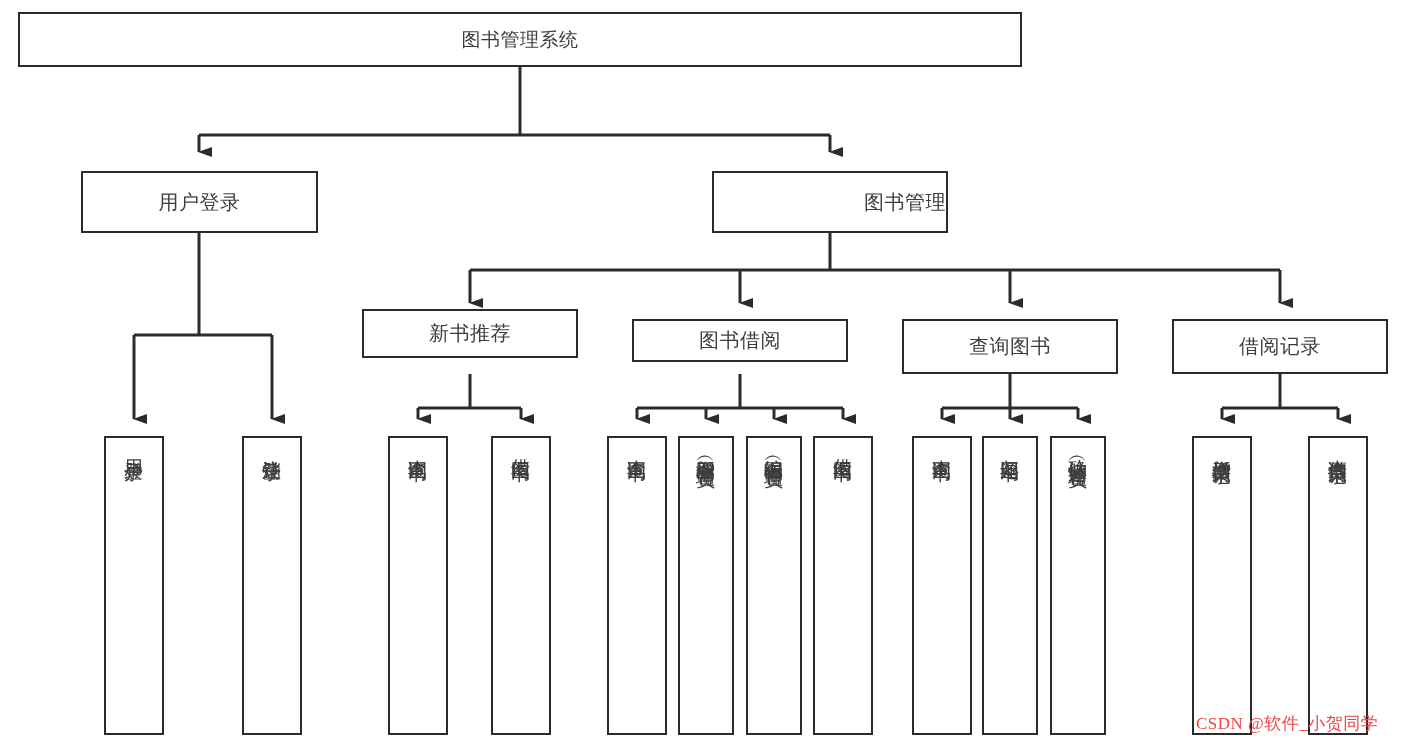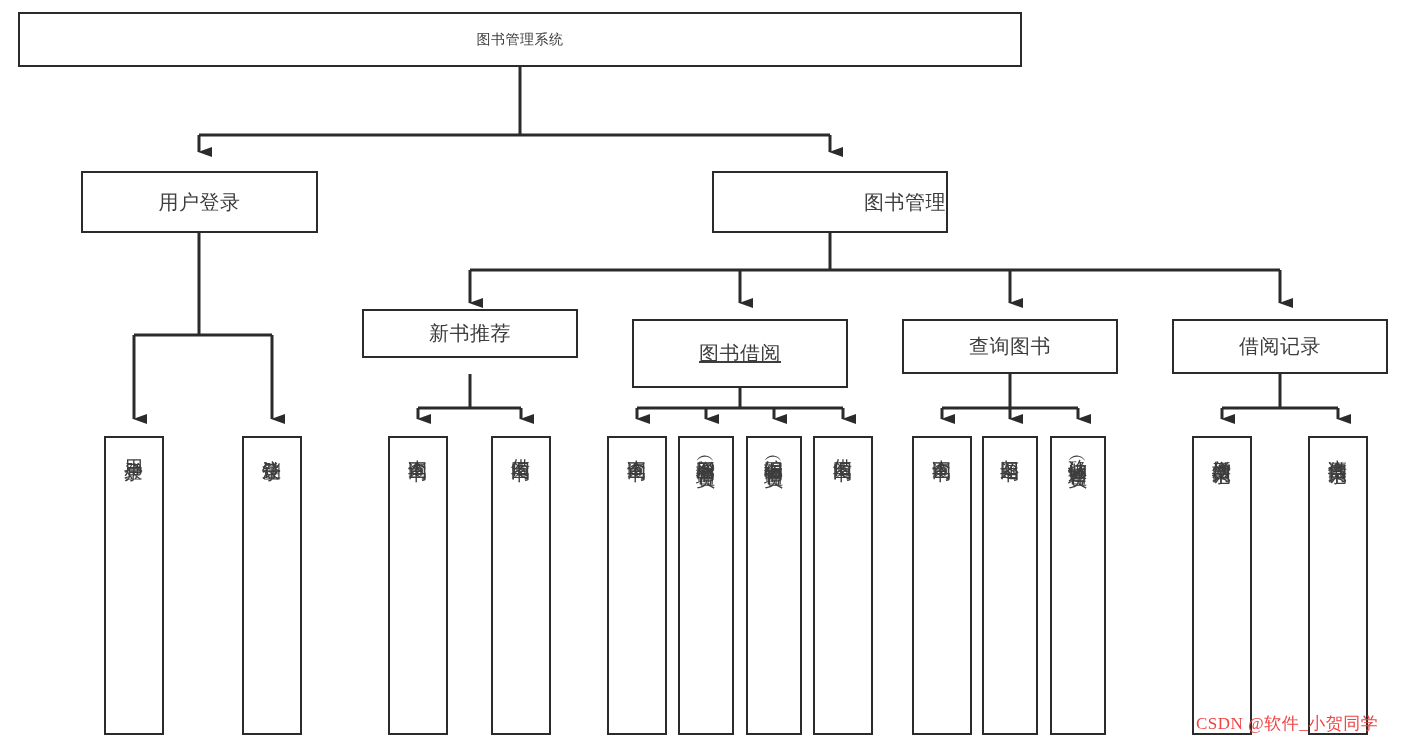--- a/index.html
+++ b/index.html
@@ -49,21 +49,21 @@
     align-items: flex-start;
     justify-content: center;
     padding-top: 6px;
   }
   .node.vert .lbl {
     writing-mode: vertical-rl;
     text-orientation: upright;
     letter-spacing: 1.5px;
     line-height: 1;
   }
-  .root .lbl    { font-size: 14px; }
+  .root .lbl    { font-size: 19px; }
   .lvl2 .lbl    { font-size: 20px; }
   .lvl3 .lbl    { font-size: 20px; }
   .leaf .lbl    { font-size: 19px; }
   .watermark {
     position: absolute;
     color: #ef4444;
     font-size: 17px;
     letter-spacing: 0.5px;
     white-space: nowrap;
     z-index: 6;
@@ -132,21 +132,21 @@
   <div class="node horiz lvl2" style="left:81px; top:171px; width:237px; height:62px;">
     <span class="lbl">用户登录</span>
   </div>
   <div class="node horiz lvl2" style="left:712px; top:171px; width:236px; height:62px;justify-content:flex-end;">
     <span class="lbl">图书管理</span>
   </div>
 
   <div class="node horiz lvl3" style="left:362px; top:309px; width:216px; height:49px;">
     <span class="lbl">新书推荐</span>
   </div>
-  <div class="node horiz lvl3" style="left:632px; top:319px; width:216px; height:69px;text-decoration:underline;">
+  <div class="node horiz lvl3" style="left:632px; top:319px; width:216px; height:43px;">
     <span class="lbl">图书借阅</span>
   </div>
   <div class="node horiz lvl3" style="left:902px; top:319px; width:216px; height:55px;">
     <span class="lbl">查询图书</span>
   </div>
   <div class="node horiz lvl3" style="left:1172px; top:319px; width:216px; height:55px;">
     <span class="lbl">借阅记录</span>
   </div>
 
   <div class="node vert leaf" style="left:104px; top:436px; width:60px; height:299px;">

